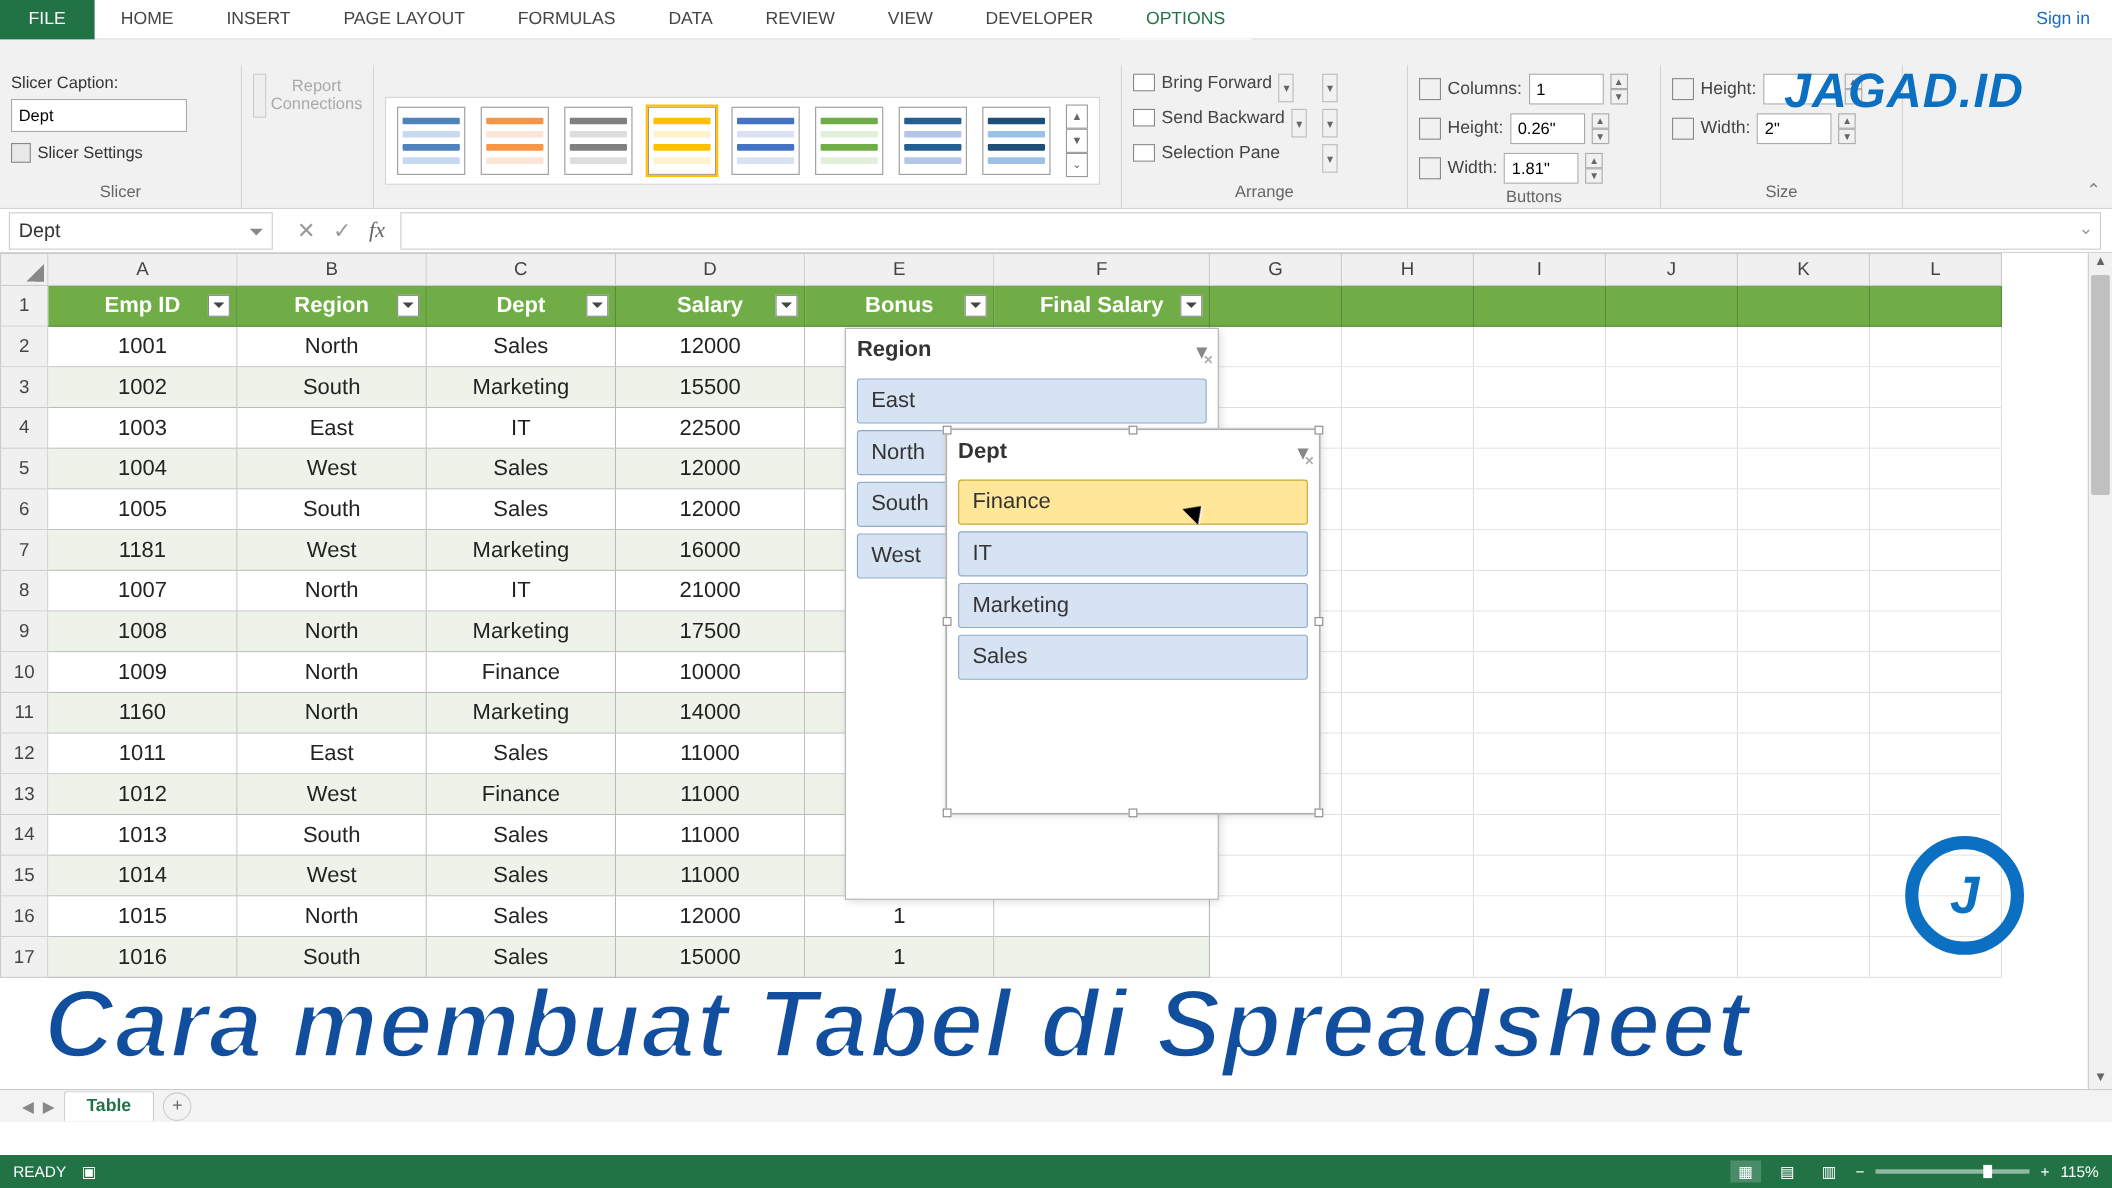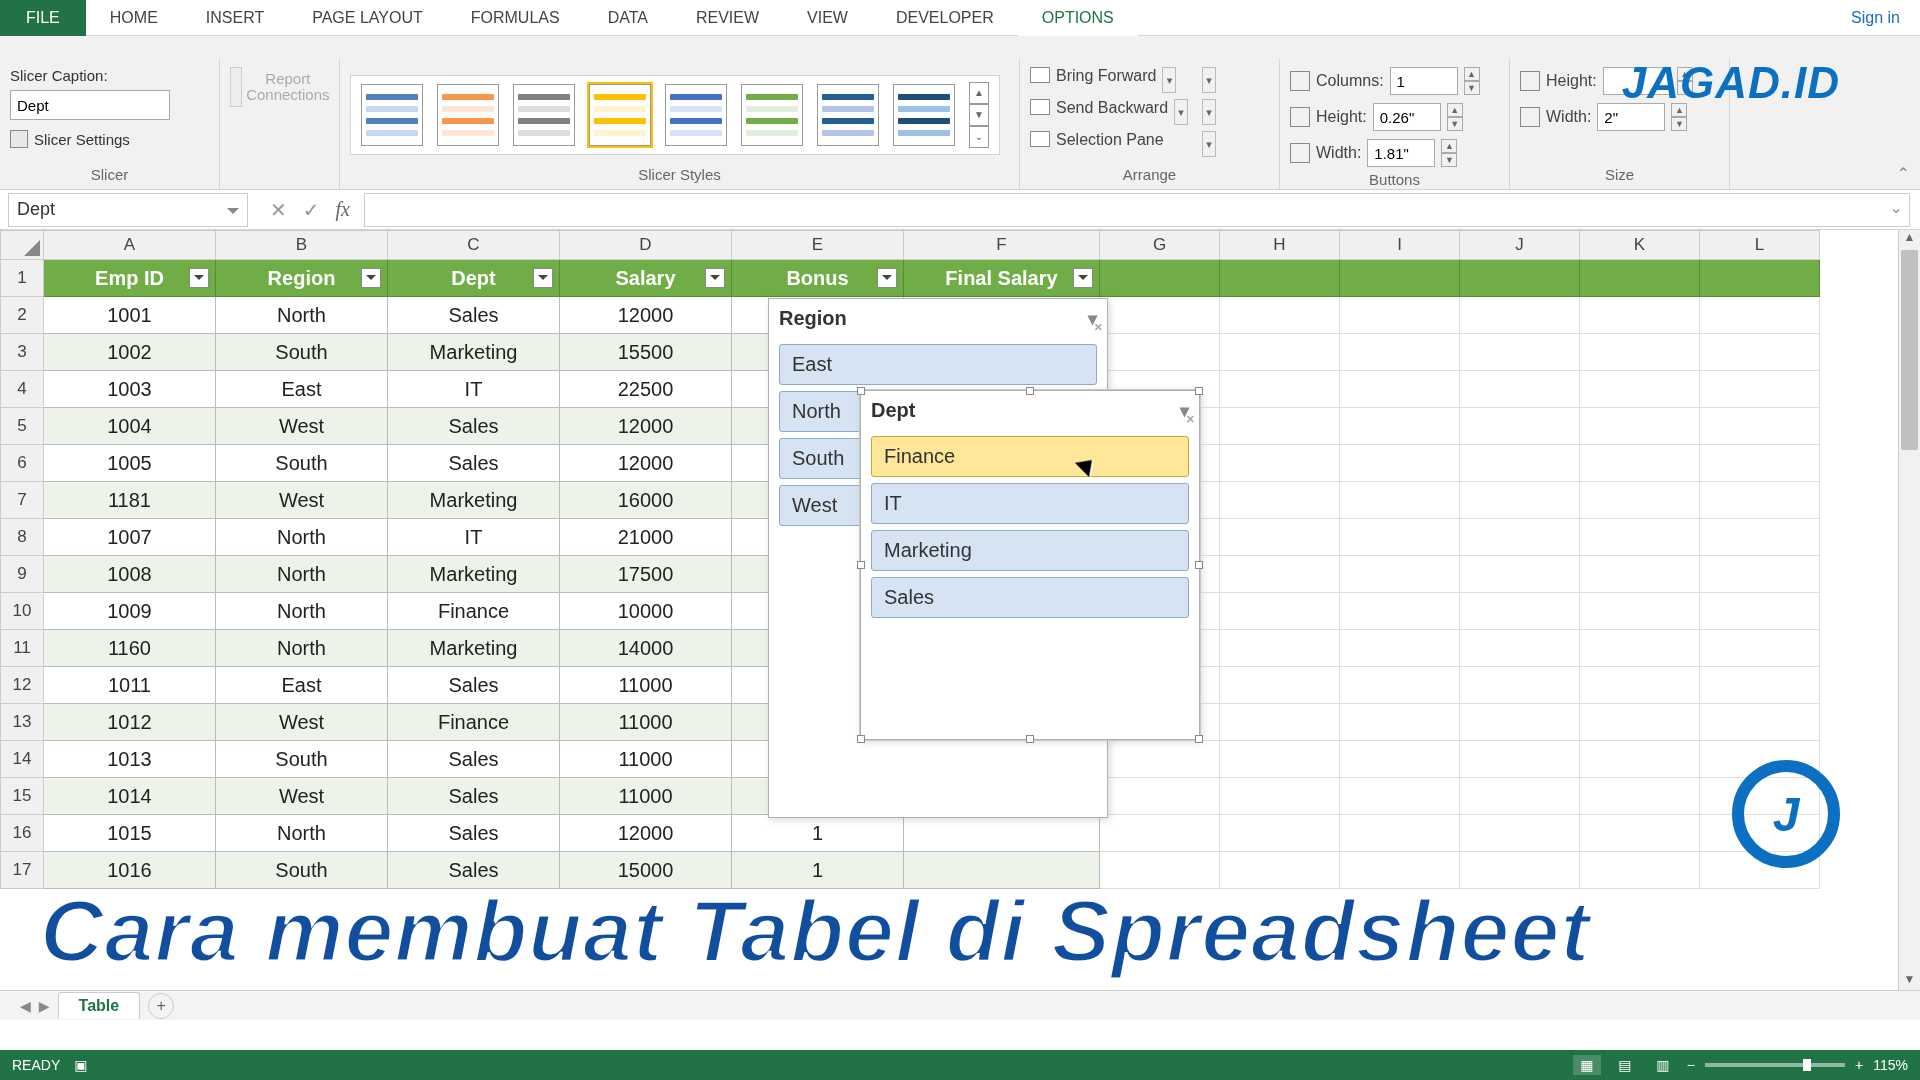--- a/index.html
+++ b/index.html
@@ -228,21 +228,20 @@
             <div class="line"></div>
             <div class="line alt"></div>
           </div>
         <div class="style-spin">
             <div>▲</div>
             <div>▼</div>
             <div>⌄</div>
           </div>
       </div>
     </div>
-    <div class="group-label">Slicer Styles</div>
   </div>
 
   <div class="group" style="width:260px">
     <div class="group-body">
       <div class="arrange-col">
         <div class="arrange-btn">
             <span class="ico"></span>
             <span>Bring Forward</span>
             <span class="mini-drop">▾</span>
           </div>

